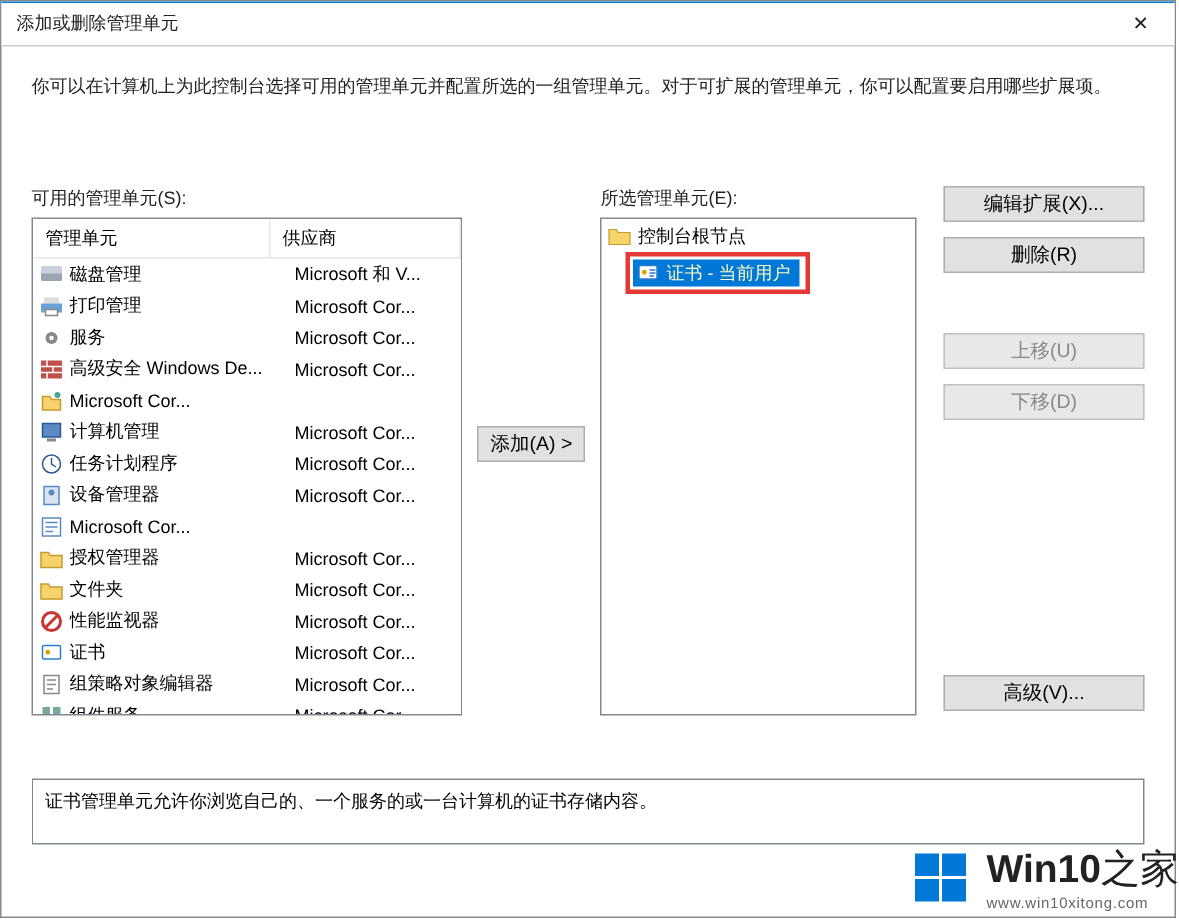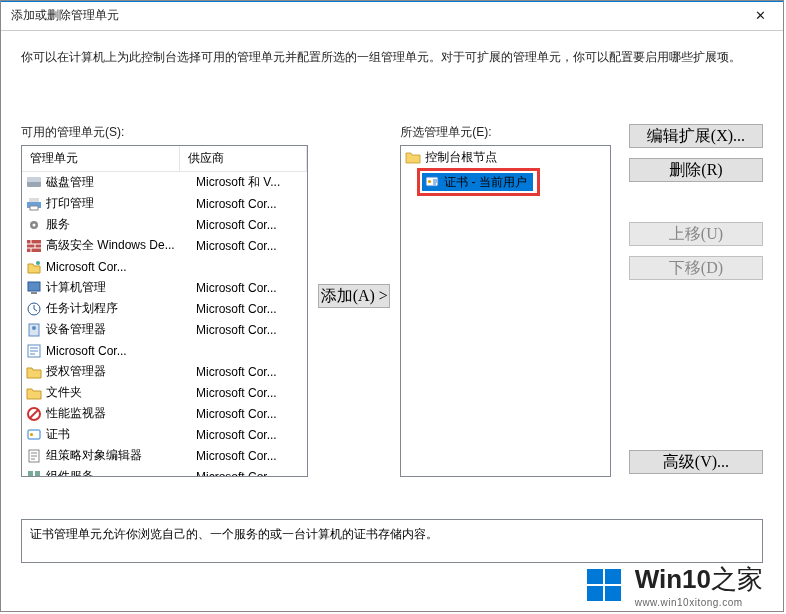--- a/index.html
+++ b/index.html
@@ -49,34 +49,34 @@
   padding: 4px 8px; font-size: 12px; border-right: 1px solid #e5e5e5;
 }
 .hcell.c1 { width: 158px; }
 .hcell.c2 { flex:1; }
 .row { display: flex; align-items: center; height: 21px; padding: 0 4px; }
 .row .ic { width: 16px; height: 16px; margin-right: 4px; flex-shrink:0; display:inline-flex; align-items:center; justify-content:center;}
 .row .c1 { width: 150px; white-space: nowrap; overflow:hidden; text-overflow:ellipsis; font-size:12px;}
 .row .c2 { flex:1; white-space: nowrap; overflow:hidden; text-overflow:ellipsis; font-size:12px;}
 .btn {
   background: #e1e1e1; border: 1px solid #adadad; height: 24px;
-  font-size: 16px; font-family: Liberation Serif, serif; cursor: default;
+  font-size: 13px; font-family: Liberation Sans, sans-serif; cursor: default;
   display:flex; align-items:center; justify-content:center;
 }
 .btn.disabled { color: #888; background:#e8e8e8; border-color:#c0c0c0;}
 .treebox { border: 1px solid #828790; background: #fff; height: 332px; padding: 2px;}
 .tree-root { display:flex; align-items:center; height:18px; padding-left:2px;}
 .tree-root .fic { width:16px; height:14px; margin-right:4px;}
 .tree-child-wrap { margin: 2px 0 0 14px; border: 3px solid #e53935; padding: 2px 4px 2px 2px; width: fit-content;}
-.tree-child { display:flex; align-items:center; height:18px; background:#0078d7; color:#000000; padding: 0 6px 0 2px;}
+.tree-child { display:flex; align-items:center; height:18px; background:#0078d7; color:#fef9c3; padding: 0 6px 0 2px;}
 .tree-child .cic { width:16px; height:16px; margin-right:4px;}
 .desc-label { margin-top: 10px; font-size:12px;}
 .descbox { border:1px solid #828790; height:44px; padding:6px 8px; font-size:12px; margin-top:2px;}
 .watermark {
-  position:absolute; right:23px; bottom:6px; display:flex; align-items:center; gap:10px;
+  position:absolute; right:0; bottom:6px; display:flex; align-items:center; gap:10px;
   font-family: "Segoe UI", sans-serif;
 }
 .wm-logo { width:40px; height:40px;}
 .wm-text1 { font-size:26px; font-weight:600; color:#222;}
 .wm-text2 { font-size:10px; color:#666; letter-spacing:0.5px;}
 svg { display:block; }
 </style>
 </head>
 <body>
 

